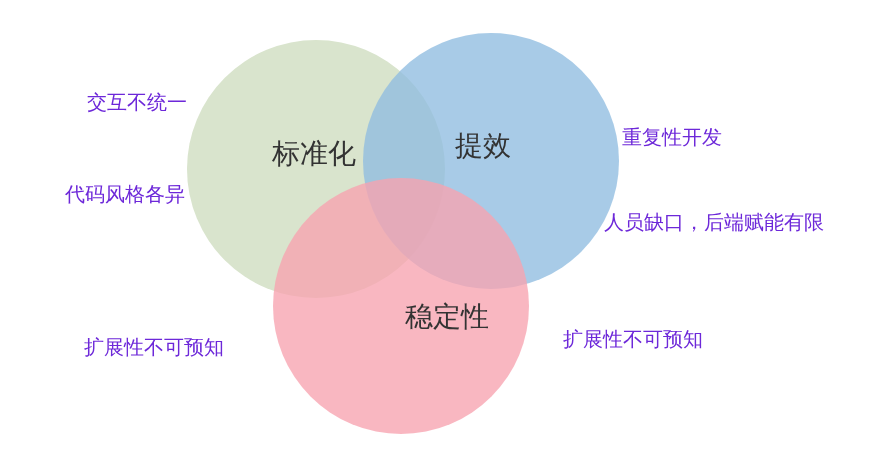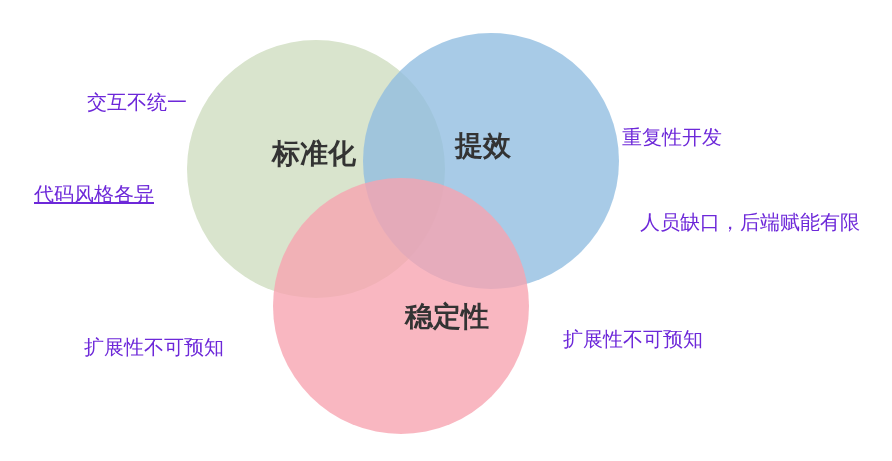--- a/index.html
+++ b/index.html
@@ -1,32 +1,32 @@
 <!DOCTYPE html>
 <html><head>
 <meta charset="utf-8">
 <style>
   html, body { margin: 0; padding: 0; background: #ffffff; }
   body { width: 892px; height: 461px; position: relative; overflow: hidden;
          font-family: "DejaVu Sans", "Liberation Sans", sans-serif; color: #333333; }
   svg.venn { position: absolute; left: 0; top: 0; }
   .lbl { position: absolute; white-space: nowrap; font-size: 20px; color: #6d28d9; line-height: 1; }
-  .main { position: absolute; white-space: nowrap; font-size: 28px; font-weight: bold; color: #333333; line-height: 1; }
+  .main { position: absolute; white-space: nowrap; font-size: 28px; font-weight: normal; color: #333333; line-height: 1; }
 </style>
 </head>
 <body>
 
 <svg class="venn" width="892" height="461" viewBox="0 0 892 461">
   <circle id="c0" cx="316" cy="169" r="129" fill="#d9e4cd"></circle>
   <circle id="c1" cx="491" cy="161" r="128" fill="#8fbde0" fill-opacity="0.78"></circle>
   <circle id="c2" cx="401" cy="306" r="128" fill="#f7a3b0" fill-opacity="0.78"></circle>
 </svg>
 
 <div class="main" style="left:272px; top:140px;">标准化</div>
 <div class="main" style="left:455px; top:132px;">提效</div>
 <div class="main" style="left:357px; top:303px;margin-left:48px;">稳定性</div>
 
 <div class="lbl" style="left:87px; top:92px;">交互不统一</div>
-<div class="lbl" style="left:34px; top:184px;text-decoration:underline;">代码风格各异</div>
+<div class="lbl" style="left:65px; top:184px;">代码风格各异</div>
 <div class="lbl" style="left:622px; top:129px;font-family:Liberation Mono, monospace;">重复性开发</div>
-<div class="lbl" style="left:604px; top:212px;margin-left:36px;">人员缺口，后端赋能有限</div>
+<div class="lbl" style="left:604px; top:212px;">人员缺口，后端赋能有限</div>
 <div class="lbl" style="left:84px; top:337px;">扩展性不可预知</div>
 <div class="lbl" style="left:528px; top:329px;margin-left:35px;">扩展性不可预知</div>
 
 </body></html>

